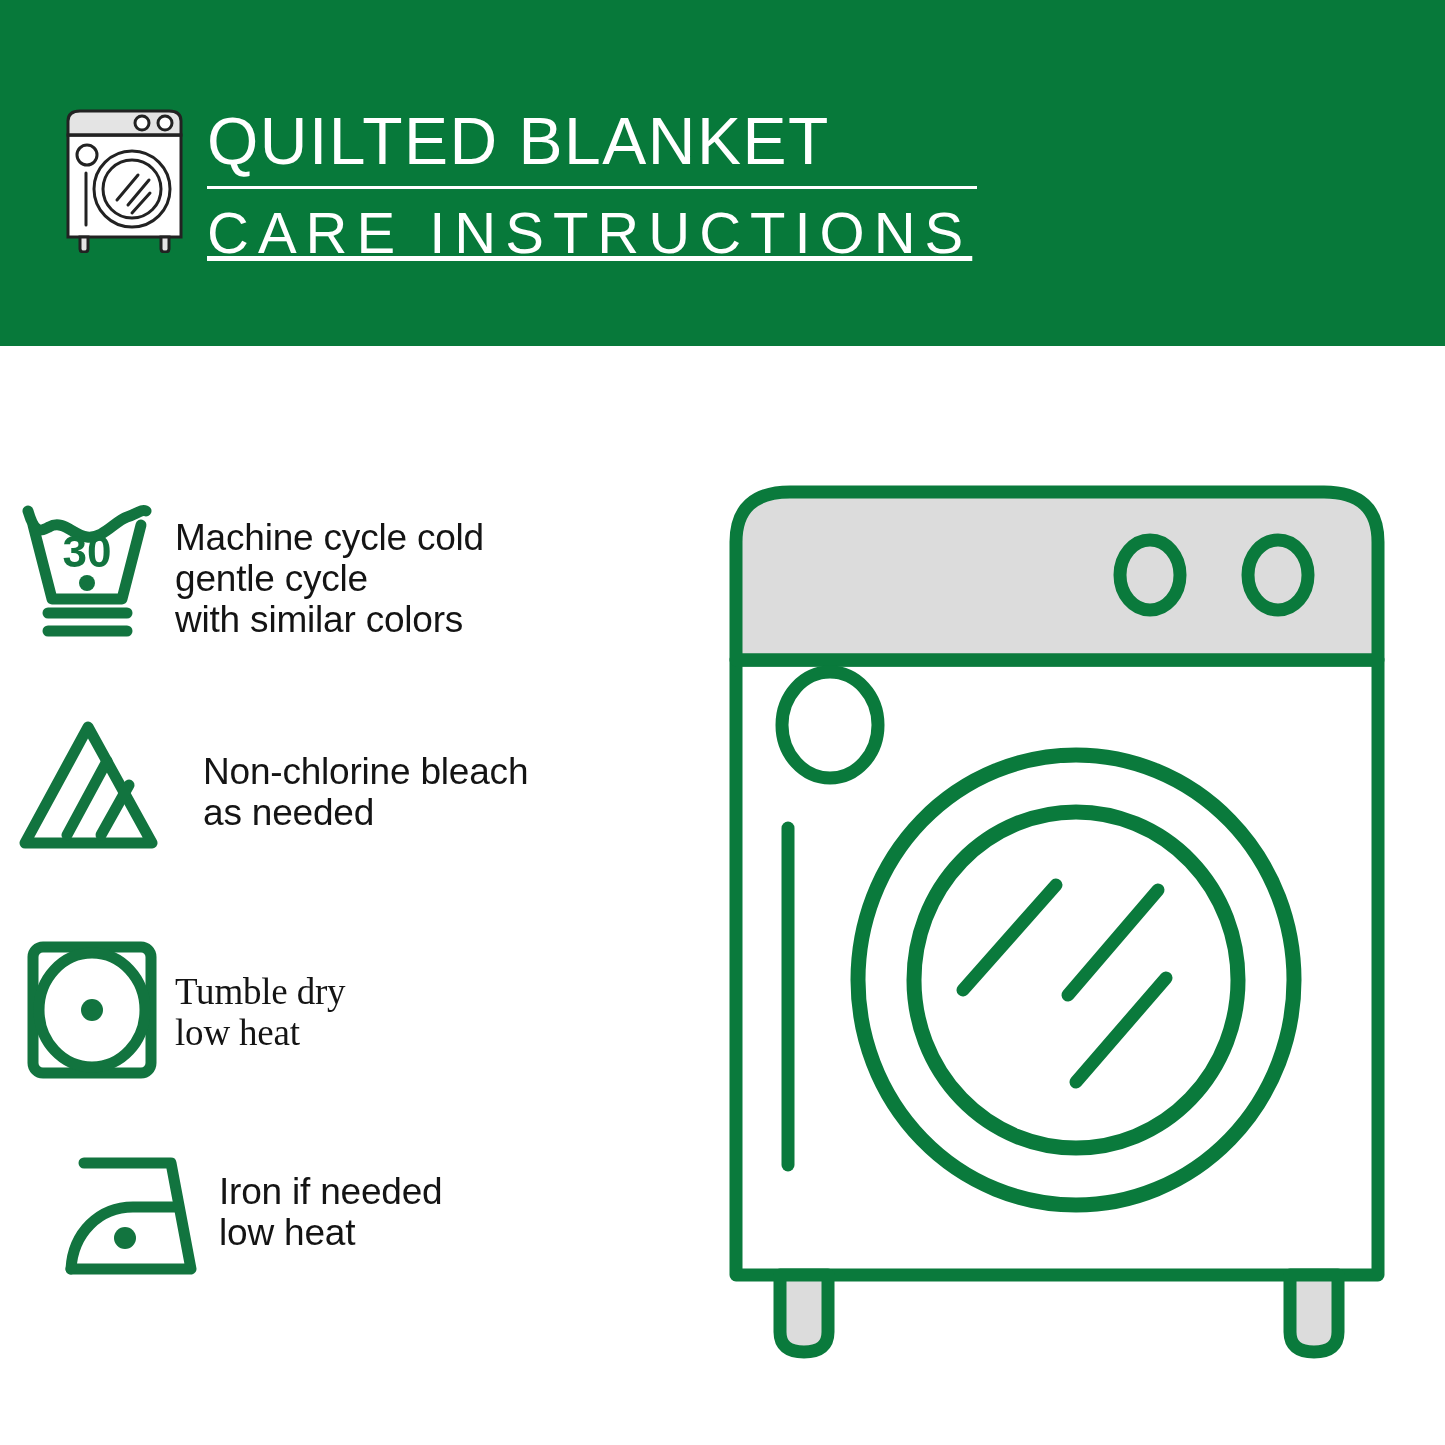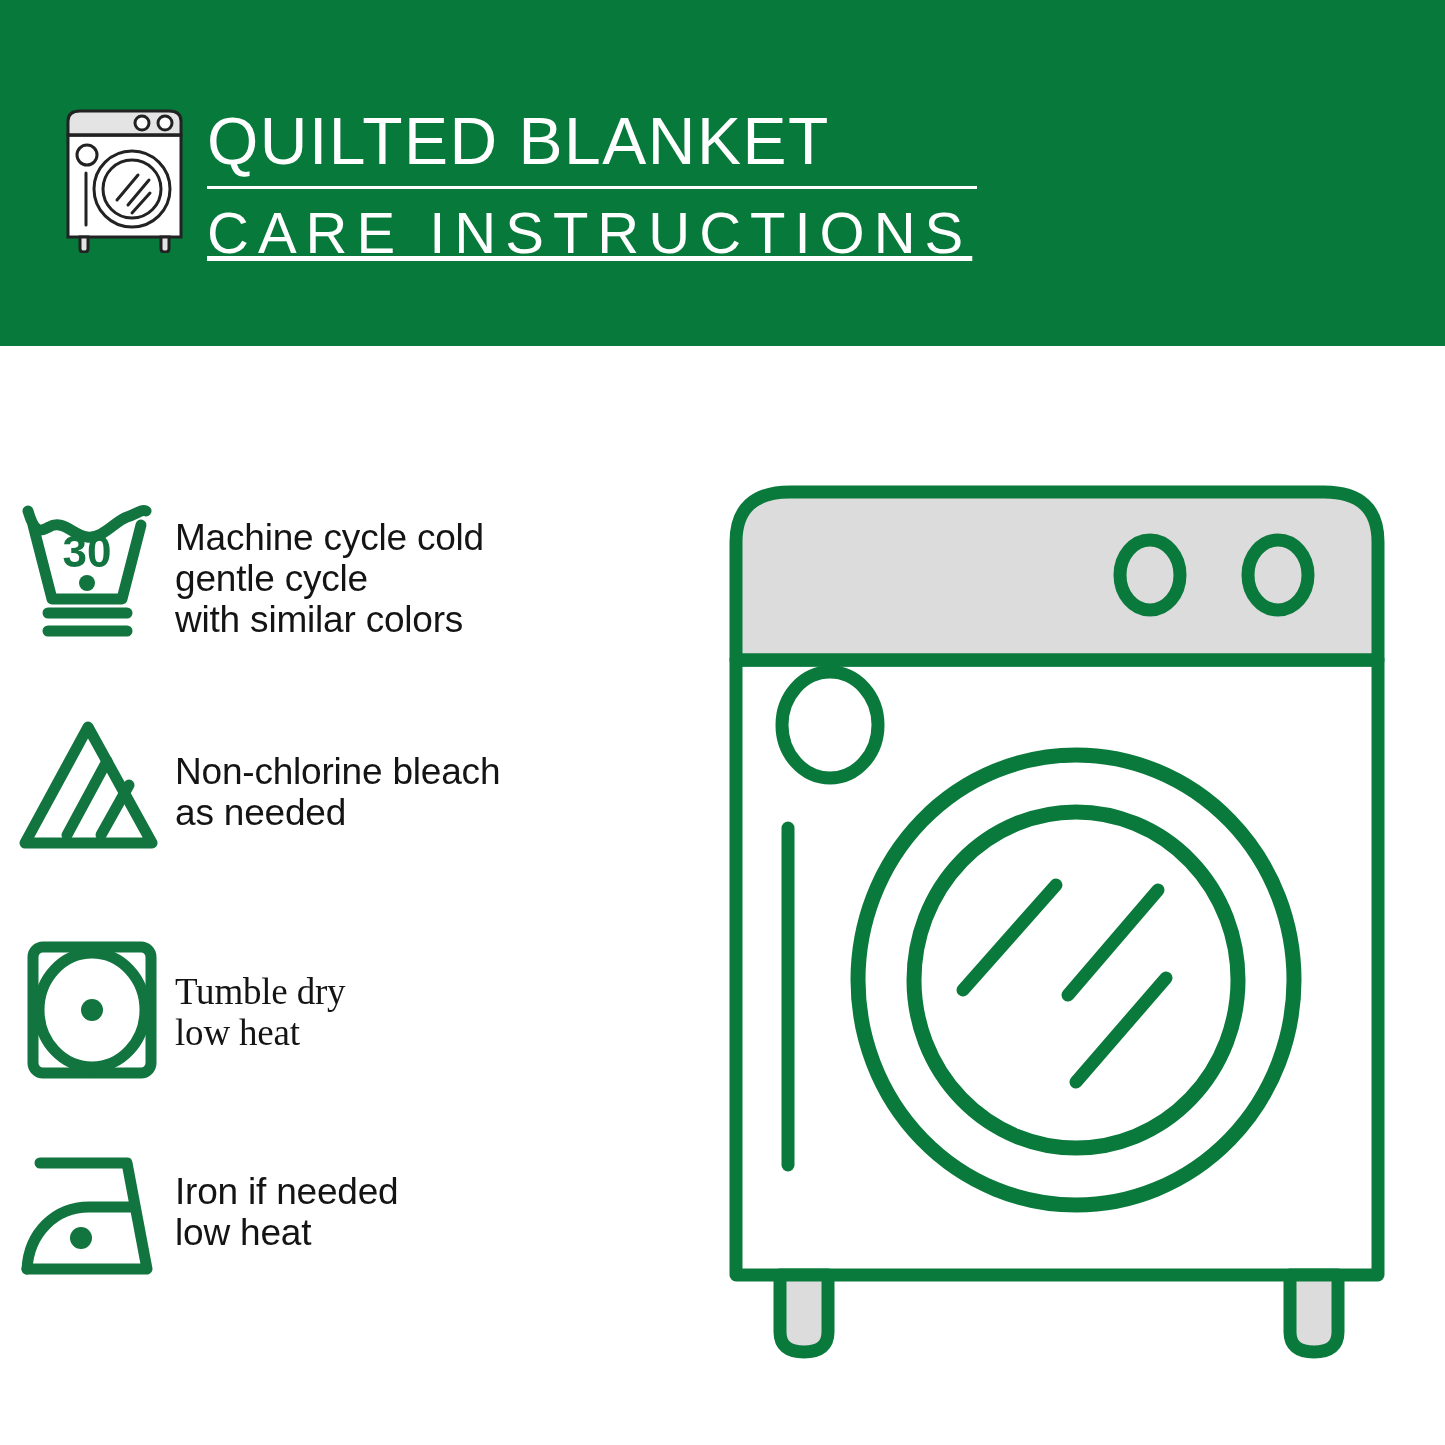--- a/index.html
+++ b/index.html
@@ -67,23 +67,23 @@
     text-decoration: underline;
   }
   .care-row {
     position: absolute;
     left: 0;
     width: 640px;
     display: flex;
     align-items: flex-start;
   }
   .care-row-0 { top: 495px; }
-  .care-row-1 { top: 715px; }
+  .care-row-1 { top: 715px; gap: 28px; }
   .care-row-2 { top: 935px; }
-  .care-row-3 { top: 1145px; }
+  .care-row-3 { top: 1145px; margin-left: 44px; }
 
   .care-symbol {
     width: 175px;
     flex: 0 0 175px;
     display: flex;
     align-items: flex-start;
     justify-content: flex-end;
     padding-left: 8px;
     box-sizing: border-box;
   }

